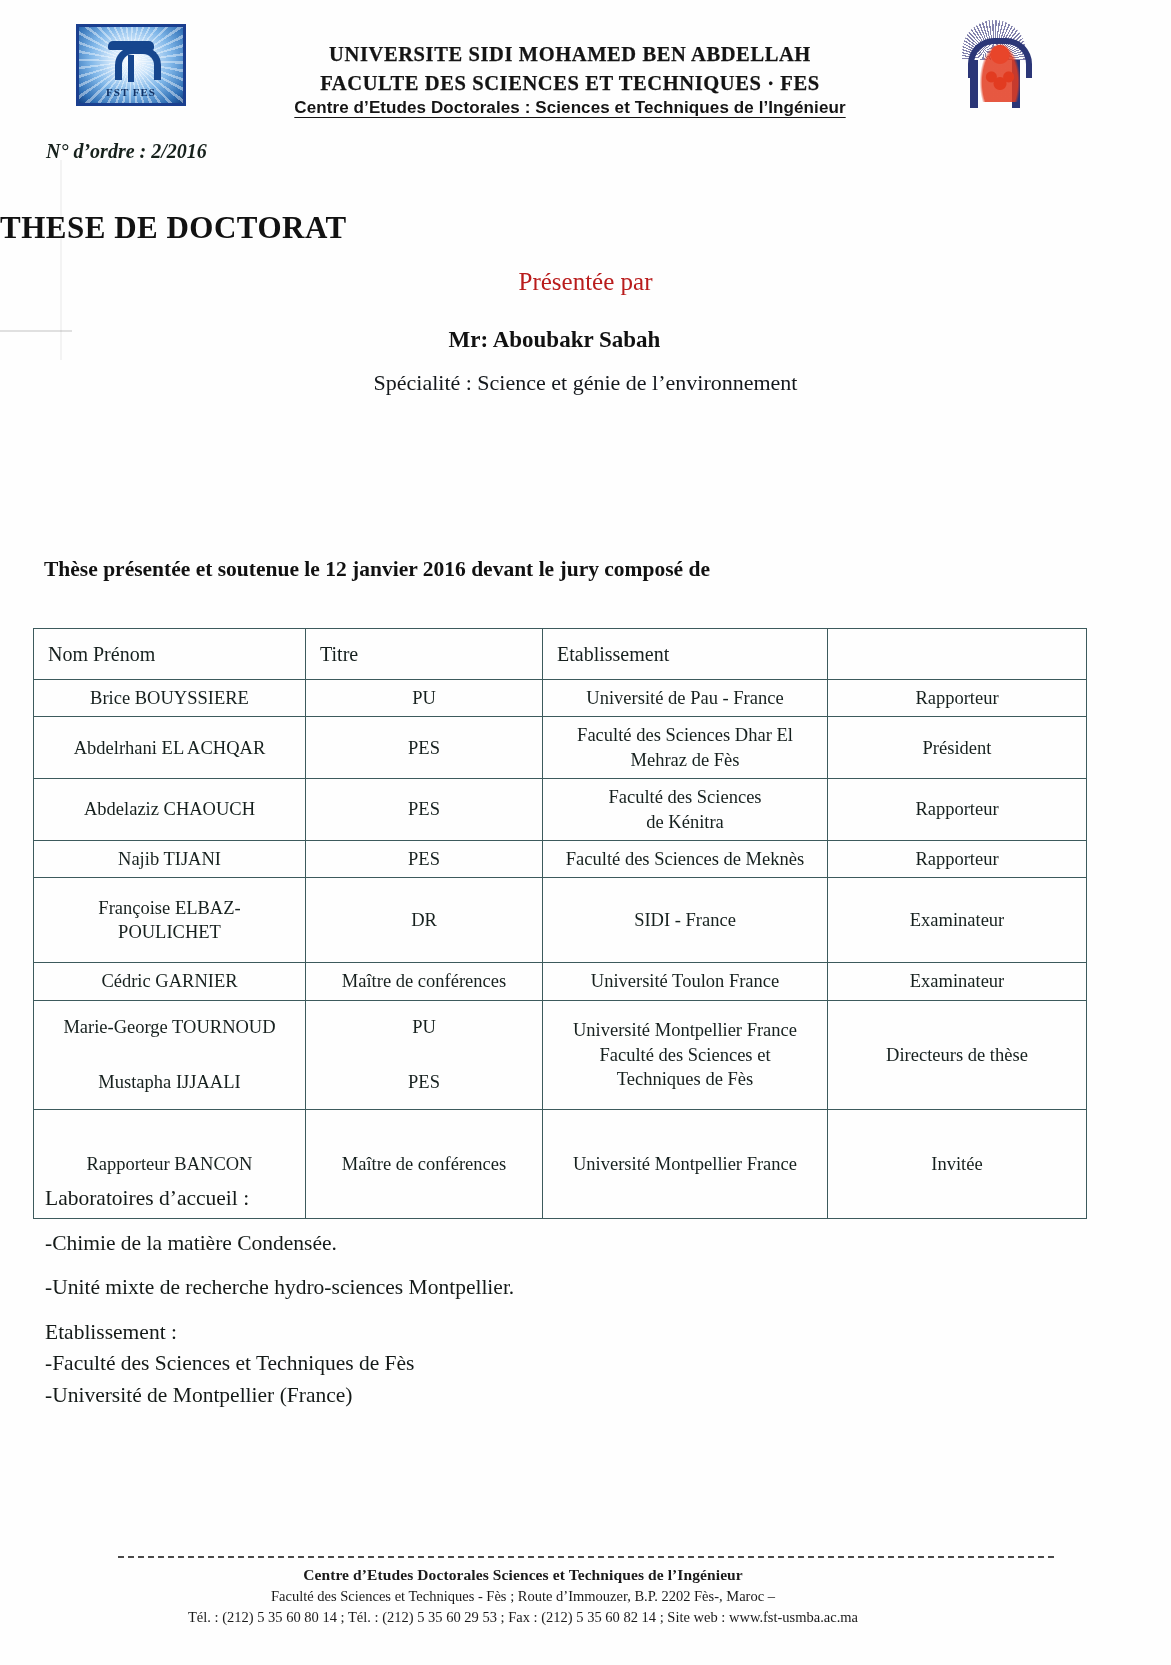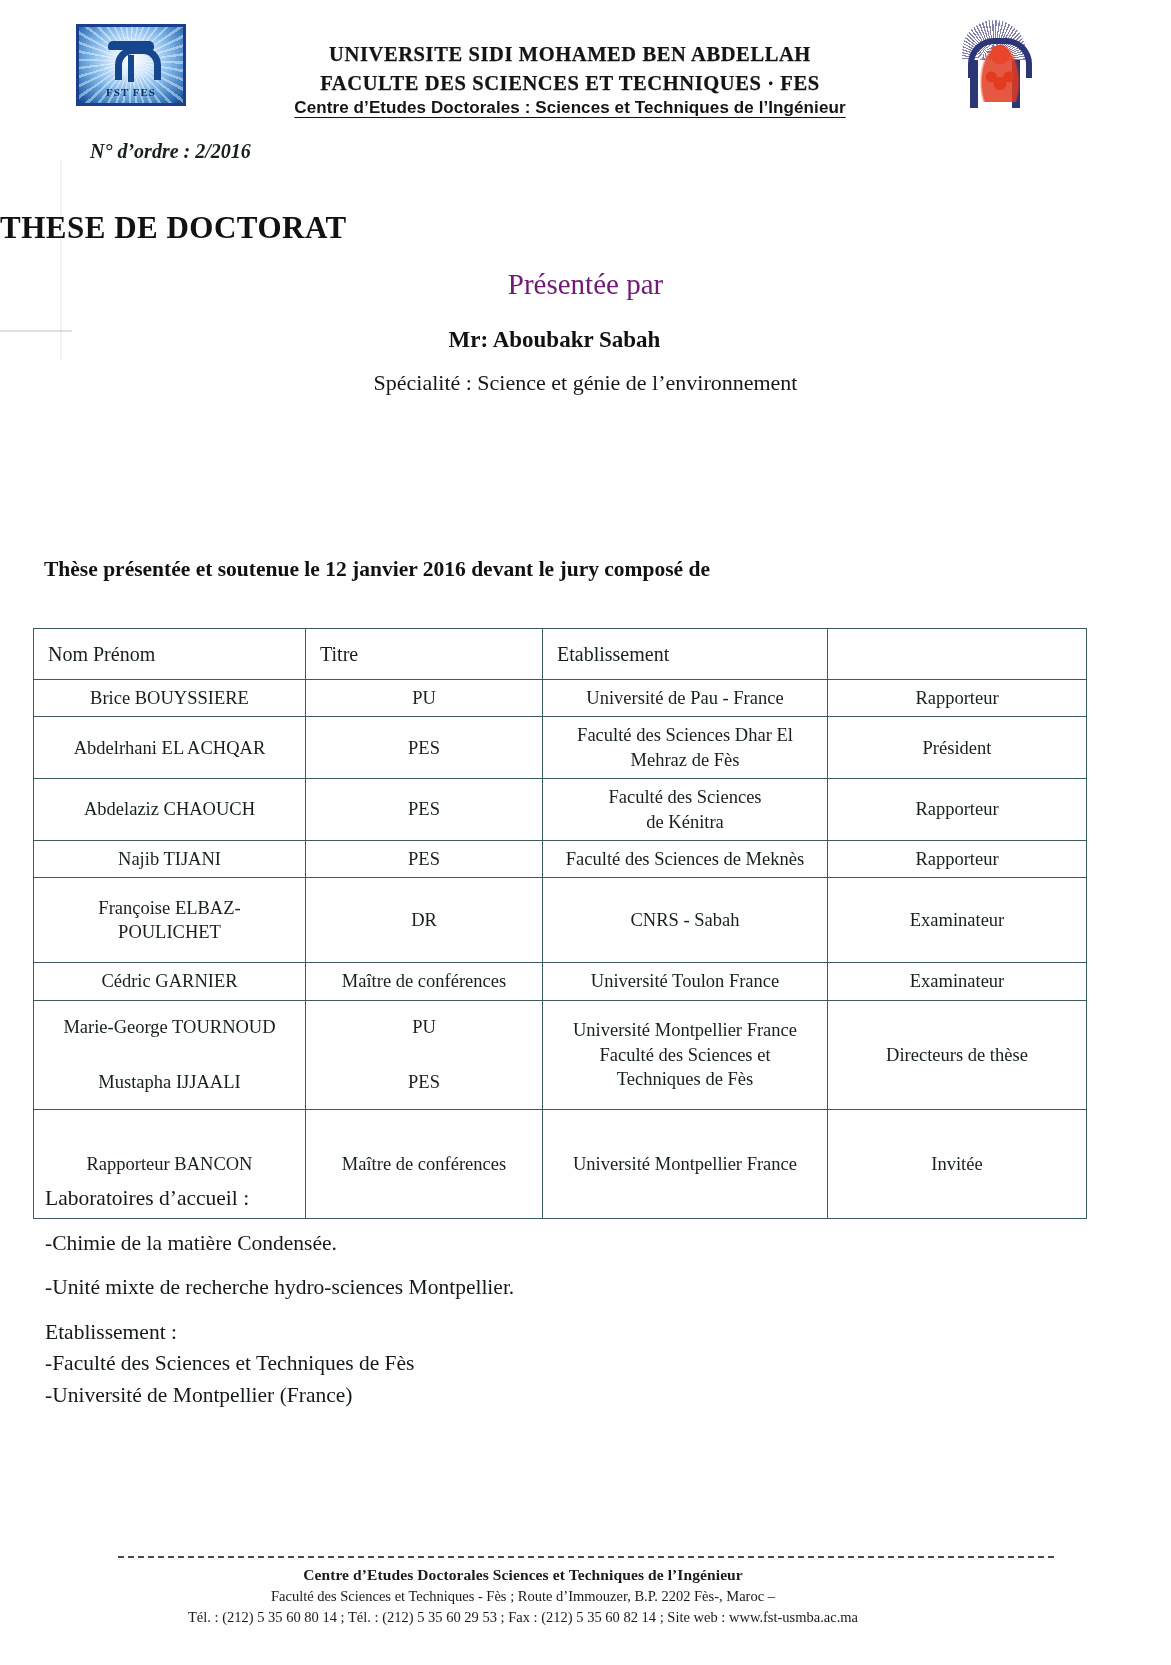--- a/index.html
+++ b/index.html
@@ -164,40 +164,39 @@
   
   .order-no {
     position: absolute;
     left: 46px;
     top: 140px;
     font-family: "Liberation Serif", serif;
     font-style: italic;
     font-weight: bold;
     font-size: 20px;
     color: #16211c;
-    margin-left: 44px;
   }
 
   
   .doc-title {
     position: absolute;
     left: 0; top: 210px; width: 1171px;
     text-align: left;
     font-family: "Liberation Serif", serif;
     font-weight: bold;
     font-size: 31px;
     letter-spacing: .5px;
     color: #121212;
   }
   .presented-by {
     position: absolute;
     left: 0; top: 268px; width: 1171px;
     text-align: center;
-    font-size: 29px;
-    color: #701a75;
+    font-size: 25px;
+    color: #b91c1c;
   }
   .candidate {
     position: absolute;
     left: 0; top: 327px; width: 1109px;
     text-align: center;
     font-weight: bold;
     font-size: 23px;
     color: #111;
   }
   .speciality {
@@ -400,21 +399,21 @@
         <td class="cell-estab">Faculté des Sciences de Meknès</td>
         <td class="cell-role">Rapporteur</td>
       </tr>
 
       <tr class="r-xtall">
         <td class="cell-name two-line">
           <span>Françoise ELBAZ-</span>
           <span>POULICHET</span>
         </td>
         <td class="cell-title">DR</td>
-        <td class="cell-estab">CNRS - Sabah</td>
+        <td class="cell-estab">SIDI - France</td>
         <td class="cell-role">Examinateur</td>
       </tr>
 
       <tr>
         <td class="cell-name">Cédric GARNIER</td>
         <td class="cell-title">Maître de conférences</td>
         <td class="cell-estab">Université Toulon France</td>
         <td class="cell-role">Examinateur</td>
       </tr>
 

